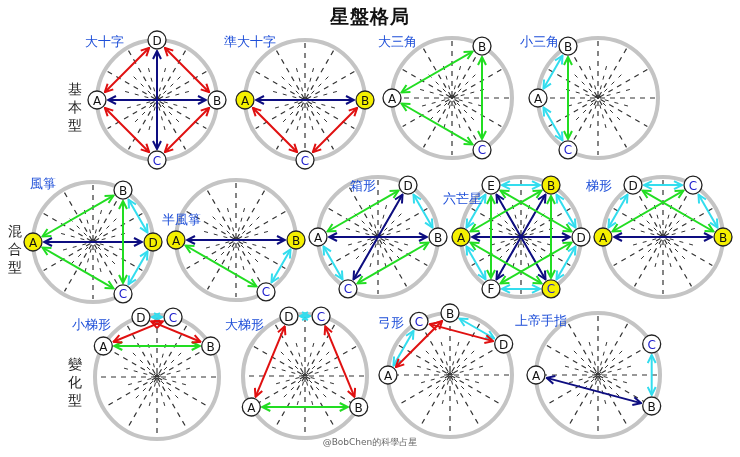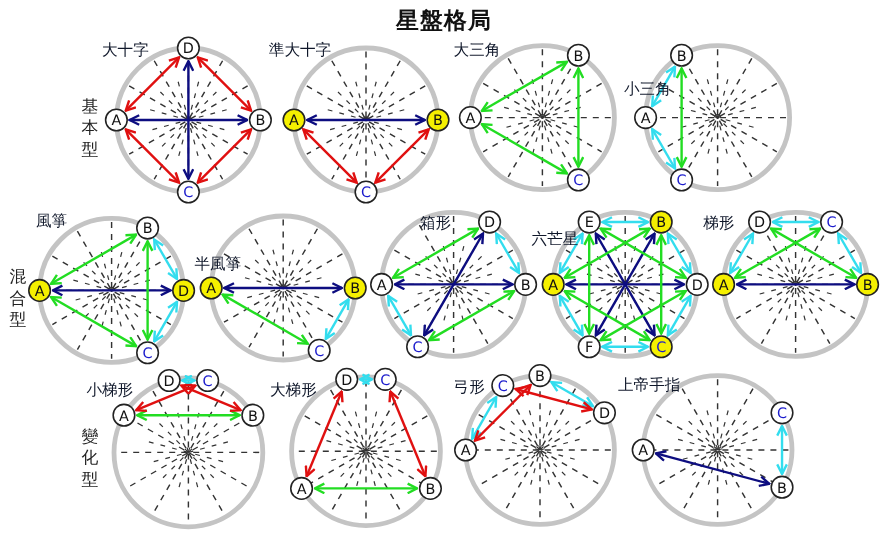--- a/index.html
+++ b/index.html
@@ -1,20 +1,20 @@
 <!DOCTYPE html>
 <html><head>
 <meta charset="utf-8">
 <style>
   html,body{margin:0;padding:0;background:#ffffff;}
   body{width:740px;height:457px;overflow:hidden;position:relative;font-family:"DejaVu Sans",sans-serif;}
   #stage{position:absolute;left:0;top:0;width:740px;height:457px;}
   .title{position:absolute;left:0;width:740px;top:4px;text-align:center;font-size:19px;font-weight:bold;color:#111;letter-spacing:1px;}
   .group-label{position:absolute;width:18px;font-size:14px;line-height:18px;color:#222;text-align:center;}
-  .diag-label{position:absolute;font-size:13px;color:#0f172a;white-space:nowrap;}
+  .diag-label{position:absolute;font-size:13px;color:#1d4ed8;white-space:nowrap;}
   .credit{position:absolute;left:0;width:740px;top:436px;text-align:center;font-size:9px;color:#666;}
   svg text{font-family:"DejaVu Sans",sans-serif;}
 </style>
 </head>
 <body>
 
 <div id="stage">
   <div class="title">星盤格局</div>
   <svg id="canvas" width="740" height="457" style="position:absolute;left:0;top:0;">
       <defs>
@@ -390,24 +390,25 @@
         <text x="651.6935750346352" y="410.5" text-anchor="middle" font-size="12" fill="#111111">B</text>
       </g>
     </svg>
   <div id="labels">
       <div class="group-label" style="left: 66px; top: 80px;">基<br>本<br>型</div>
       <div class="group-label" style="left: 6px; top: 222px;">混<br>合<br>型</div>
       <div class="group-label" style="left: 66px; top: 355px;">變<br>化<br>型</div>
       <div class="diag-label" style="left: 85px; top: 33px;">大十字</div>
       <div class="diag-label" style="left: 224px; top: 33px;">準大十字</div>
       <div class="diag-label" style="left: 378px; top: 33px;">大三角</div>
-      <div class="diag-label" style="left: 520px; top: 33px; margin-top: 32px;">小三角</div>
+      <div class="diag-label" style="left: 520px; top: 33px;">小三角</div>
       <div class="diag-label" style="left: 30px; top: 175px;">風箏</div>
       <div class="diag-label" style="left: 162px; top: 175px; margin-top: 36px;">半風箏</div>
       <div class="diag-label" style="left: 306px; top: 177px; margin-left: 44px;">箱形</div>
       <div class="diag-label" style="left: 443px; top: 173px; margin-top: 17px;">六芒星</div>
       <div class="diag-label" style="left: 586px; top: 177px; text-align: right;">梯形</div>
       <div class="diag-label" style="left: 72px; top: 316px;">小梯形</div>
       <div class="diag-label" style="left: 225px; top: 316px;">大梯形</div>
       <div class="diag-label" style="left: 378px; top: 314px;">弓形</div>
       <div class="diag-label" style="left: 515px; top: 312px;">上帝手指</div>
     </div>
+  <div class="credit">@BobChen的科學占星</div>
 </div>
 
 </body></html>

